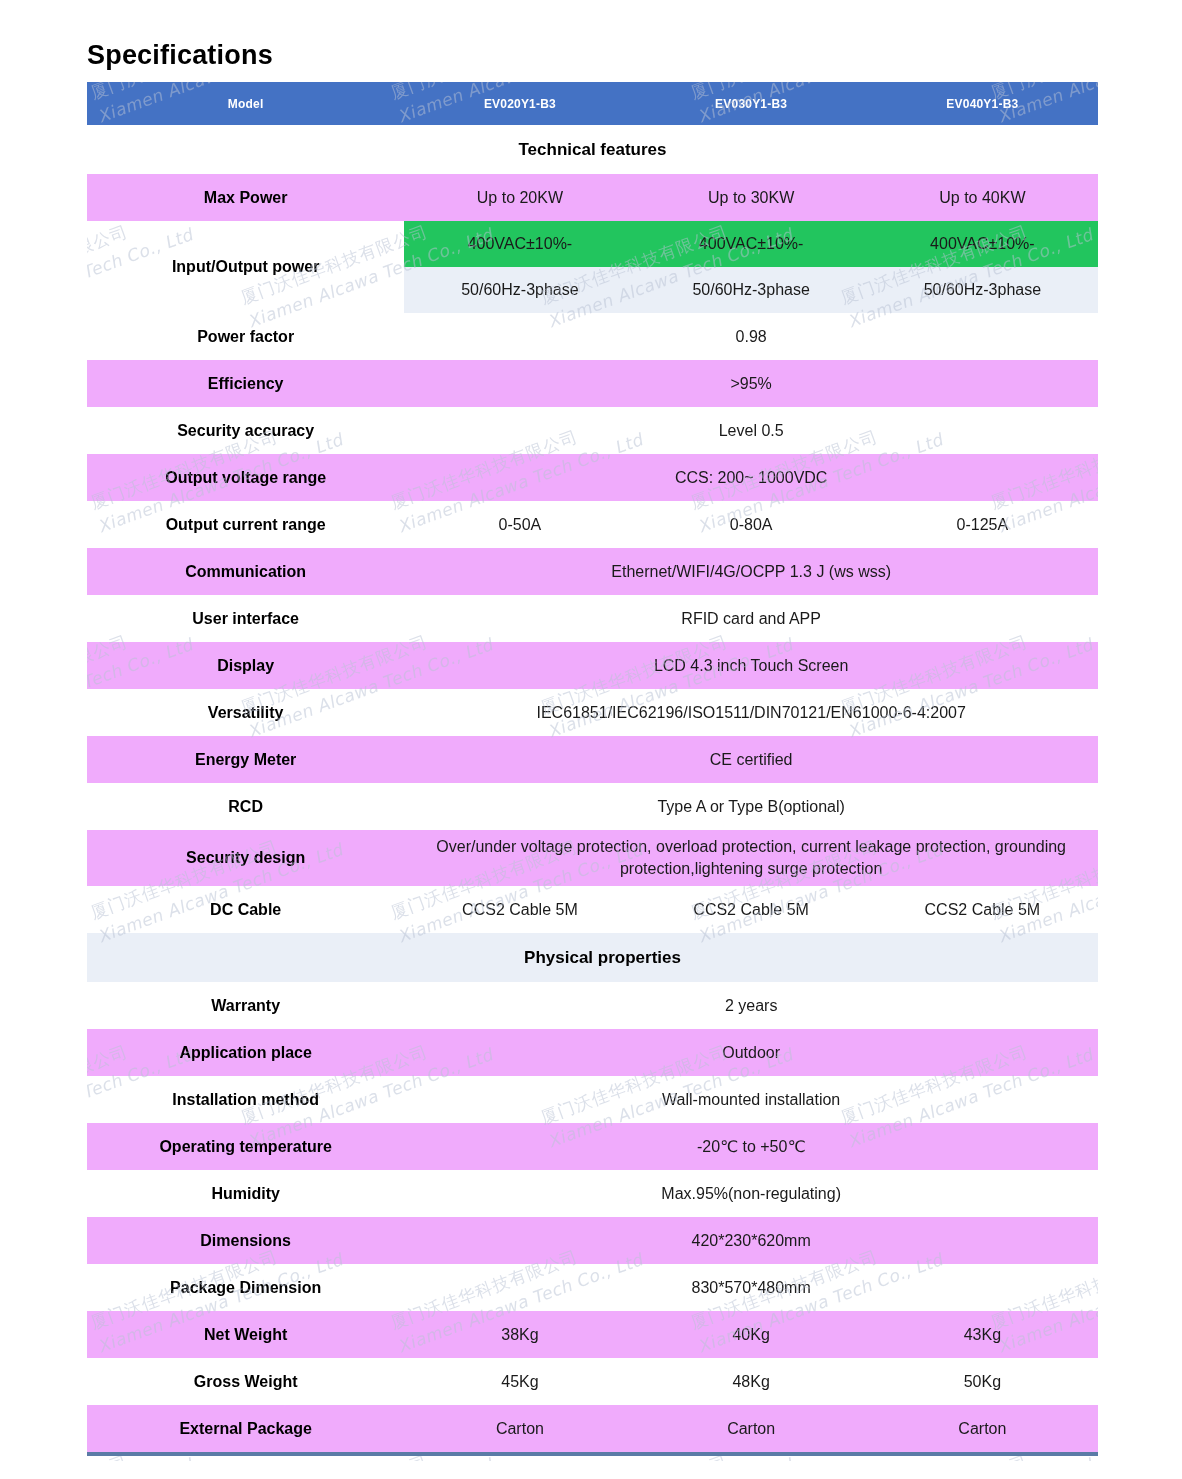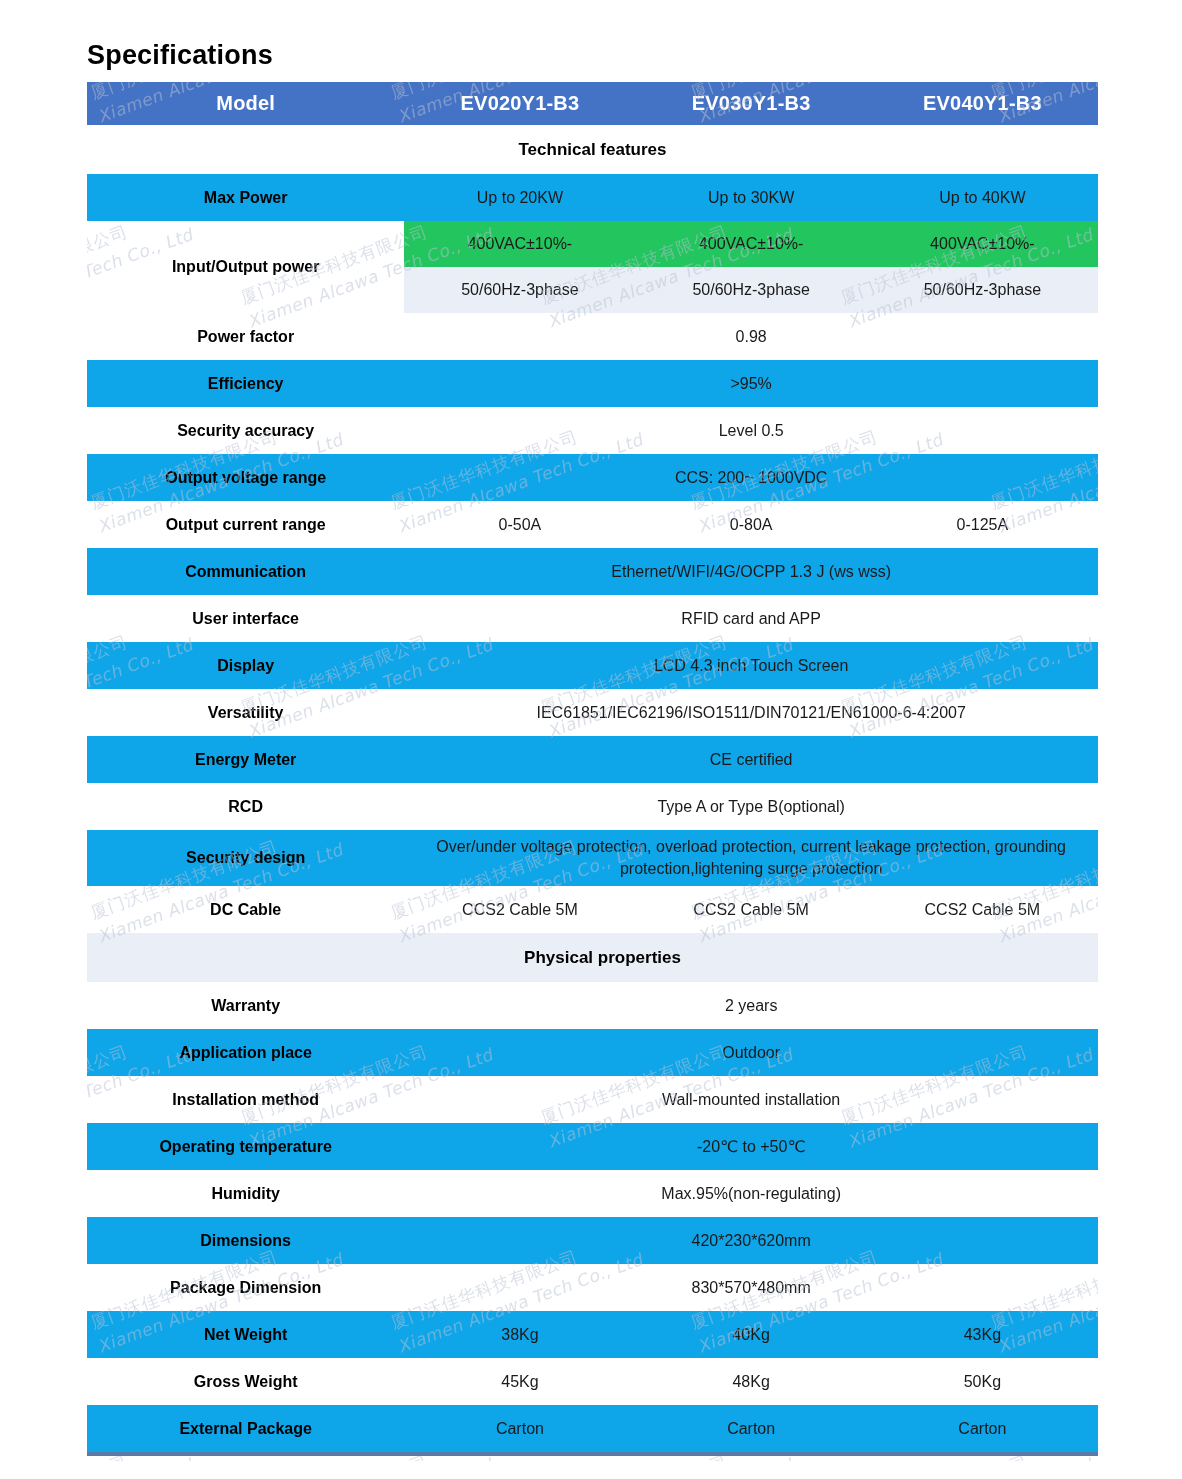--- a/index.html
+++ b/index.html
@@ -74,21 +74,21 @@
     vertical-align: middle;
   }
 
   col.c-label { width: 317px; }
   col.c-data  { width: 231px; }
 
   
   .hdr-row th {
     background: #4472c4;
     color: #ffffff;
-    font-size: 20px;
+    font-size: 12px;
     font-weight: bold;
     height: 43px;
     text-align: center;
     letter-spacing: 0.2px;
   }
 
   
   .section-row td {
     height: 49px;
     text-align: center;
@@ -108,21 +108,21 @@
     padding: 6px 10px;
   }
   .row-value {
     text-align: center;
     font-size: 16px;
     color: #1a1a1a;
     padding: 6px 6px;
     line-height: 1.35;
   }
   .r-white td { background: #ffffff; }
-  .r-alt td   { background: #0ea5e9; }
+  .r-alt td   { background: #f0abfc; }
 
   tr.h-std td { height: 47px; }
   tr.h-tall td { height: 56px; }
 
   
   .io-label { background: #ffffff; }
   .io-top td.v { background: #22c55e; height: 46px; }
   .io-bot td.v { background: #eaeff7; height: 46px; }
 
   .table-bottom-border {

